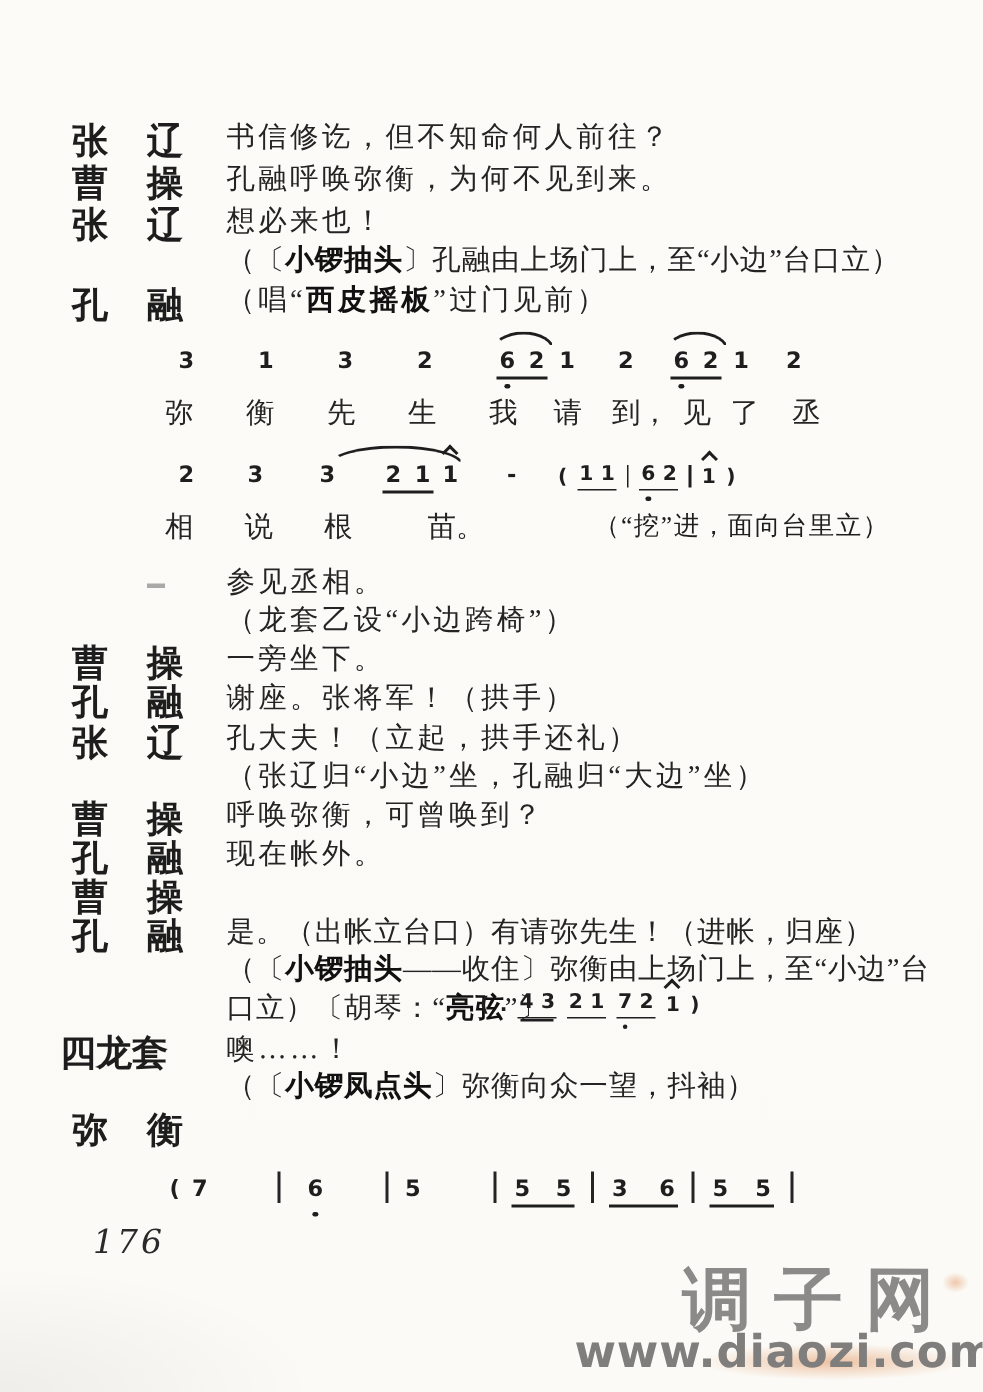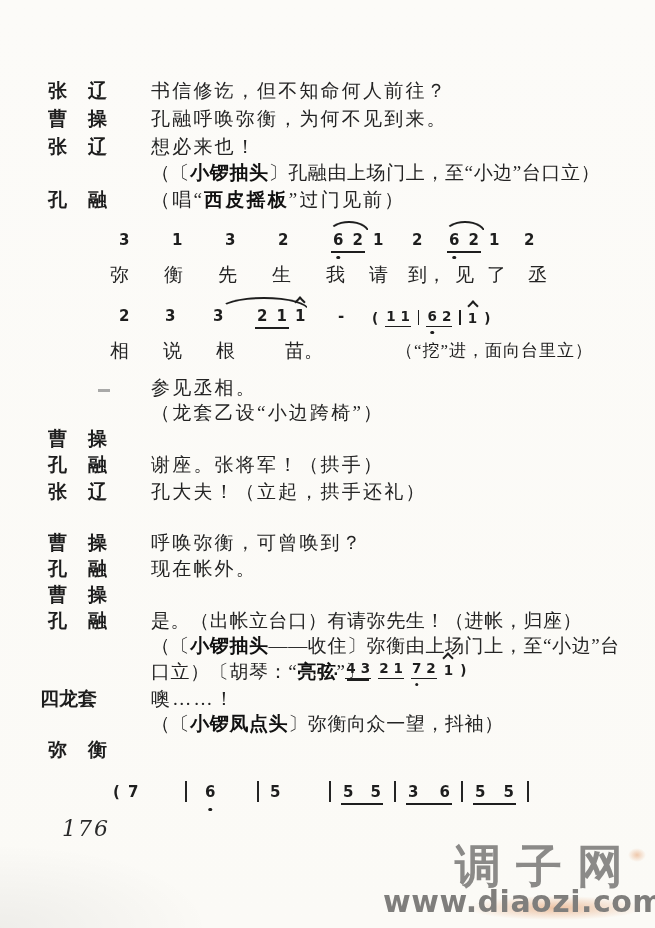--- a/index.html
+++ b/index.html
@@ -10,21 +10,21 @@
   }
   .page{
     position:relative;width:655px;height:928px;overflow:hidden;
     background:
       radial-gradient(ellipse 300px 120px at 0% 100%, rgba(0,0,0,0.05), rgba(0,0,0,0) 70%),
       linear-gradient(180deg,#fcfbf8 0%,#fbfaf6 100%);
     color:#242424;
   }
   
   .sname{
-    position:absolute;left:48px;font-weight:700;font-size:19px;
+    position:absolute;left:48px;font-weight:700;font-size:24px;
     letter-spacing:1px;white-space:pre;color:#1d1d1d;
   }
   .stext{
     position:absolute;left:115px;font-size:19px;letter-spacing:2.2px;
     white-space:pre;color:#242424;margin-left:36px;
   }
   .stext b{font-weight:700;color:#111;}
   .tight{letter-spacing:0.6px;}
   .cont-dash{position:absolute;left:98px;width:12px;height:2.5px;background:#8d8d8d;opacity:.75;}
   
@@ -147,27 +147,29 @@
     <span class="lyr" style="left:216px">根</span>
     <span class="lyr" style="left:285px">苗。</span>
     <span class="ldir" style="left:356px">（“挖”进，面向台里立）</span>
   </div>
 
   <i class="cont-dash" style="top:389px"></i>
   <div class="stext" style="top:400px">（龙套乙设“小边跨椅”）</div>
   <div class="stext" style="top:375px">参见丞相。</div>
 
   <div class="sname" style="top:426px">曹　操</div>
+  <div class="stext" style="top:426px">一旁坐下。</div>
 
   <div class="sname" style="top:452px">孔　融</div>
   <div class="stext" style="top:452px">谢座。张将军！（拱手）</div>
 
   <div class="sname" style="top:479px">张　辽</div>
   <div class="stext" style="top:479px">孔大夫！（立起，拱手还礼）</div>
 
+  <div class="stext" style="top:504px">（张辽归“小边”坐，孔融归“大边”坐）</div>
 
   <div class="sname" style="top:530px">曹　操</div>
   <div class="stext" style="top:530px">呼唤弥衡，可曾唤到？</div>
 
   <div class="sname" style="top:556px">孔　融</div>
   <div class="stext" style="top:556px">现在帐外。</div>
 
   <div class="sname" style="top:582px">曹　操</div>
 
   <div class="sname" style="top:608px">孔　融</div>

